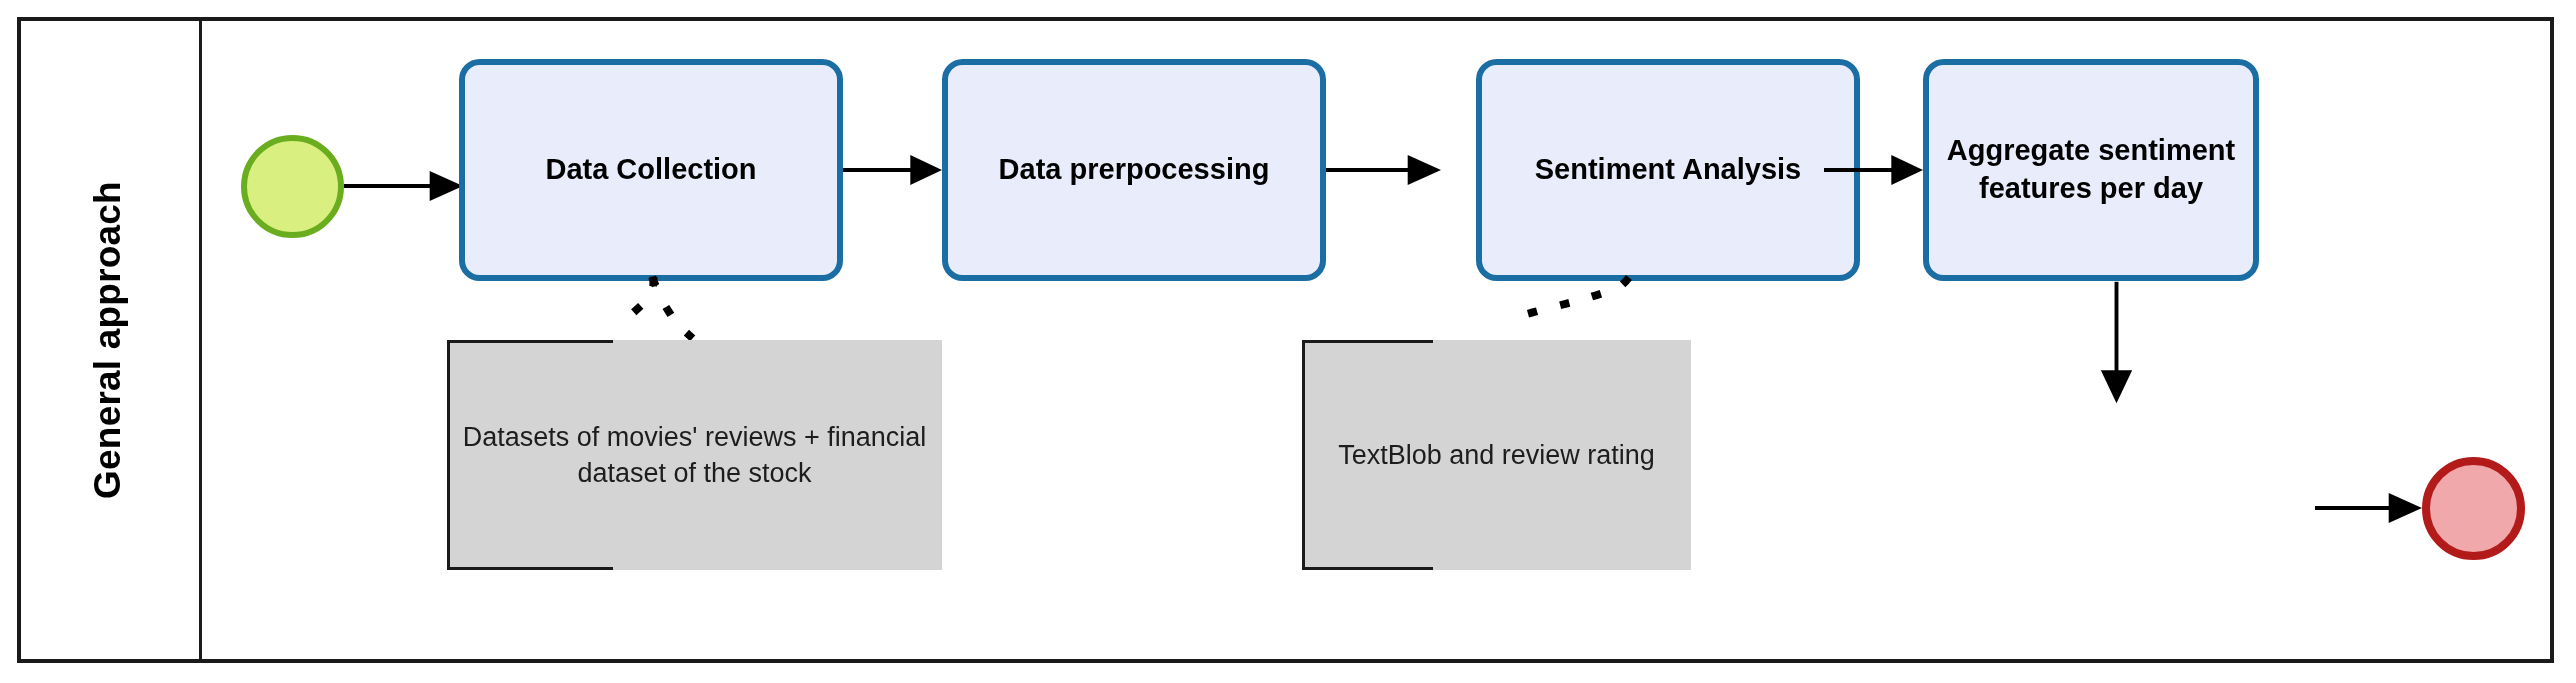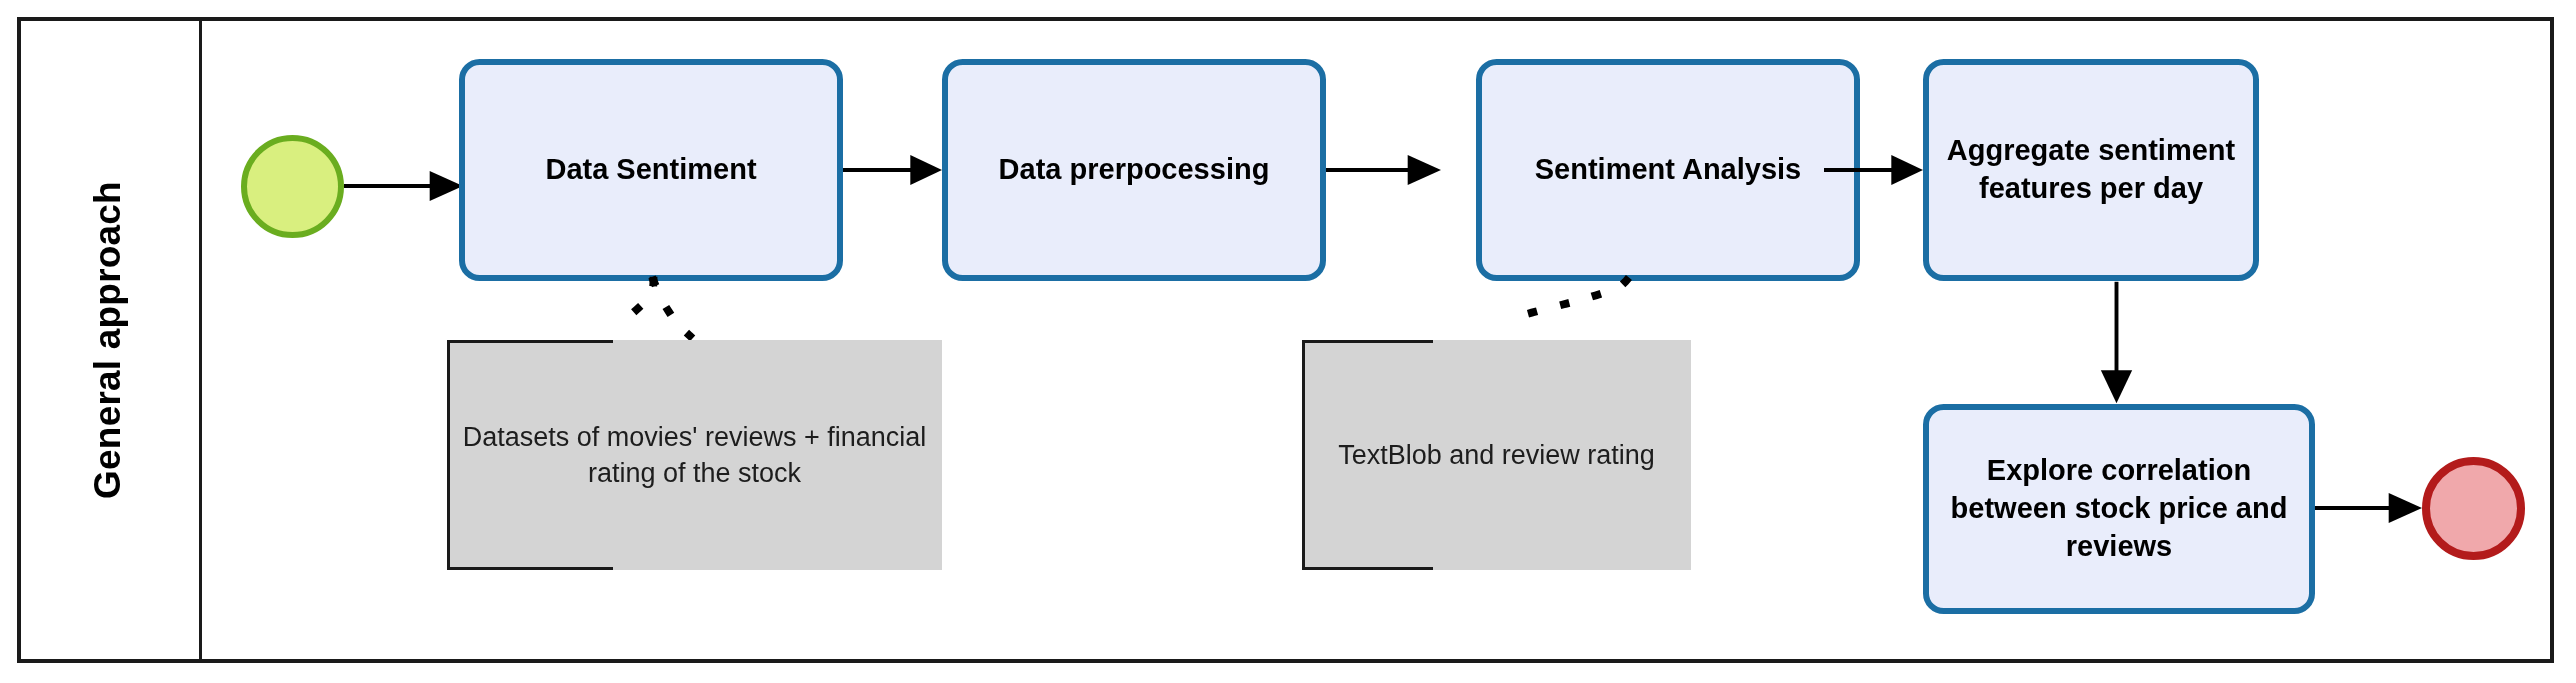--- a/index.html
+++ b/index.html
@@ -144,32 +144,32 @@
   <div class="event-circle start-event" style="left:241px; top:135px; width:103px; height:103px;"></div>
 
   <div class="conn" style="left:344px; top:166px; width:119px; height:40px;">
     <svg width="119" height="40" viewBox="0 0 150 50">
       <line x1="0" y1="25" x2="118" y2="25" stroke="#000" stroke-width="5"></line>
       <polygon points="150,25 108,6 108,44" fill="#000"></polygon>
     </svg>
   </div>
 
   <div class="task-box" style="left:459px; top:59px; width:384px; height:222px;">
-    <span>Data Sentiment</span>
+    <span>Data Collection</span>
   </div>
 
   <div class="assoc" style="left:617px; top:279px; width:158px; height:63px;">
     <svg width="158" height="63" viewBox="0 0 200 80">
       <path d="M 46,2 C 46,34 10,40 6,66" fill="none" stroke="#000" stroke-width="10" stroke-linecap="square" stroke-dasharray="2 40"></path>
       <path d="M 46,2 C 60,36 70,52 92,72" fill="none" stroke="#000" stroke-width="10" stroke-linecap="square" stroke-dasharray="2 40"></path>
     </svg>
   </div>
 
   <div class="note-box" style="left:447px; top:340px; width:495px; height:230px;">
-    <span class="note-text">Datasets of movies' reviews + financial rating of the stock</span>
+    <span class="note-text">Datasets of movies' reviews + financial dataset of the stock</span>
   </div>
 
   <div class="conn" style="left:843px; top:150px; width:99px; height:40px;">
     <svg width="99" height="40" viewBox="0 0 125 50">
       <line x1="0" y1="25" x2="95" y2="25" stroke="#000" stroke-width="5"></line>
       <polygon points="125,25 85,6 85,44" fill="#000"></polygon>
     </svg>
   </div>
 
   <div class="task-box" style="left:942px; top:59px; width:384px; height:222px;">
@@ -208,23 +208,20 @@
     <span>Aggregate sentiment features per day</span>
   </div>
 
   <div class="conn" style="left:2093px; top:281px; width:47px; height:123px;">
     <svg width="47" height="123" viewBox="0 0 60 155">
       <line x1="30" y1="0" x2="30" y2="124" stroke="#000" stroke-width="5"></line>
       <polygon points="30,155 10,113 50,113" fill="#000"></polygon>
     </svg>
   </div>
 
-  <div class="task-box" style="left:1923px; top:404px; width:392px; height:210px;">
-    <span>Explore correlation between stock price and reviews</span>
-  </div>
 
   <div class="conn" style="left:2315px; top:488px; width:107px; height:40px;">
     <svg width="107" height="40" viewBox="0 0 135 50">
       <line x1="0" y1="25" x2="105" y2="25" stroke="#000" stroke-width="5"></line>
       <polygon points="135,25 93,6 93,44" fill="#000"></polygon>
     </svg>
   </div>
 
   <div class="event-circle end-event" style="left:2422px; top:457px; width:103px; height:103px;"></div>
 

